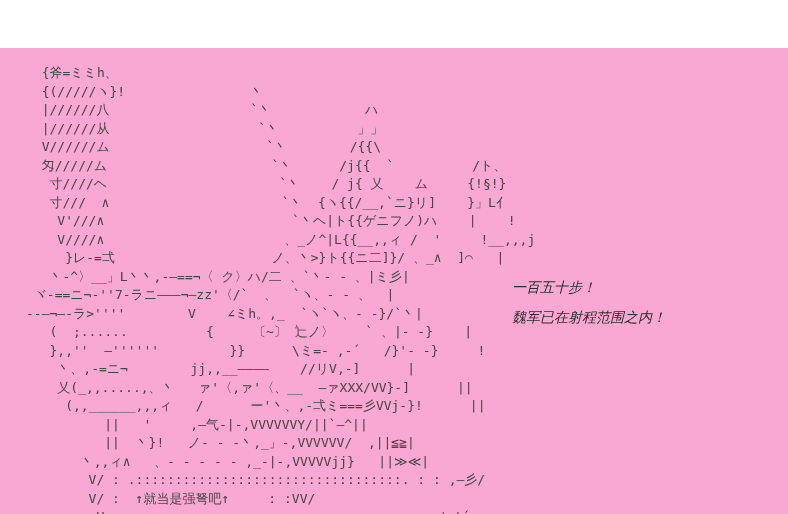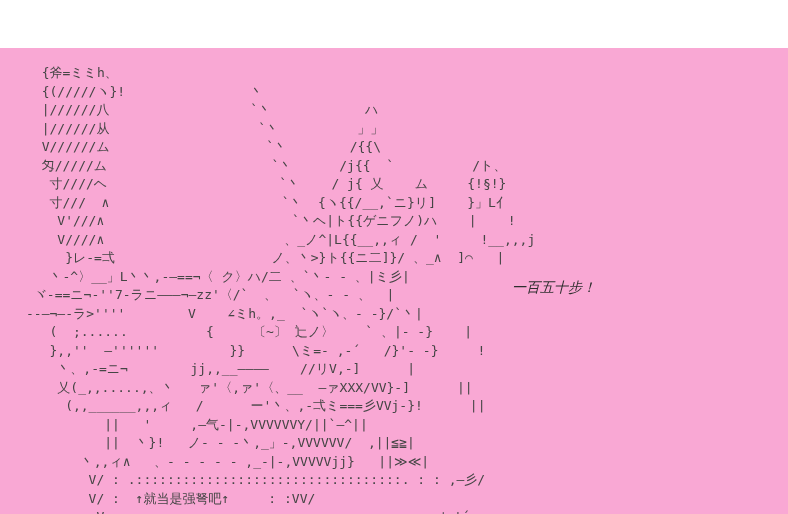--- a/index.html
+++ b/index.html
@@ -56,13 +56,14 @@
      (,,______,,,ィ   /      ー'丶、,-弌ミ===彡VVj-}!      ||
           ||   '     ,—气-|-,VVVVVVY/||`—^||
           ||  丶}!   ノ- - -丶,_」-,VVVVVV/  ,||≦≧|
        丶,,ィ∧   、- - - - - ,_-|-,VVVVVjj}   ||≫≪|
         V/ : .::::::::::::::::::::::::::::::::::. : : ,—彡/
         V/ :  ↑就当是强弩吧↑     : :VV/
          V . : :::::::::::::::::::::::::::::::: : :  レ'´</pre>
 
   <div class="dialogue-line l1" style="color: rgb(46, 46, 46);">一百五十步！</div>
 
+  <div class="dialogue-line l2" style="color: rgb(46, 46, 46);">魏军已在射程范围之内！</div>
 </div>
 
 </body></html>

